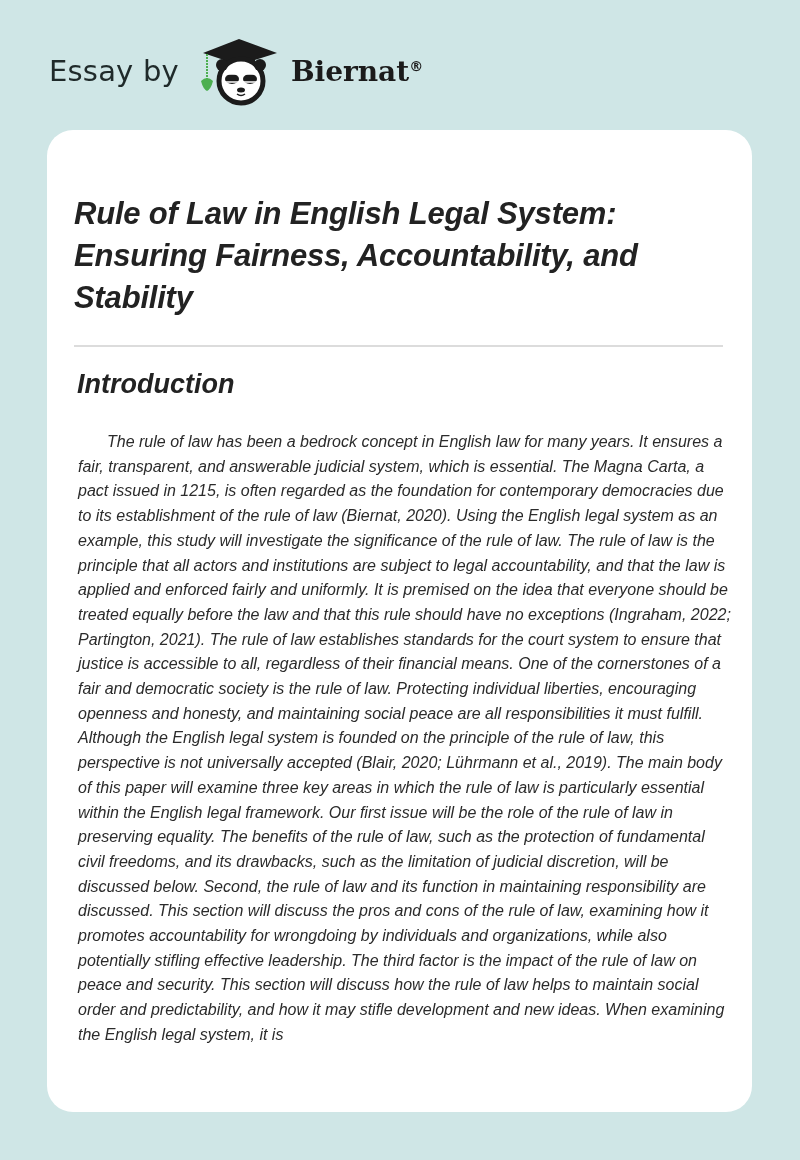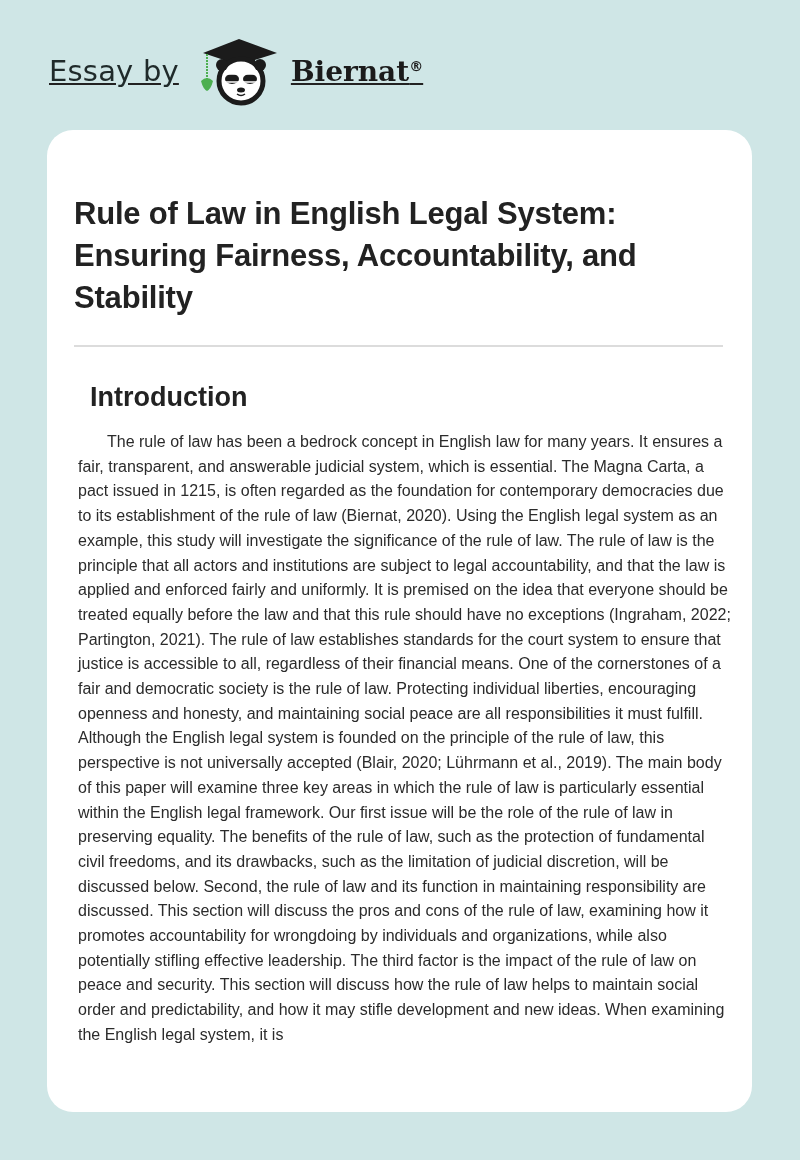--- a/index.html
+++ b/index.html
@@ -6,38 +6,39 @@
     body {
       width: 800px; height: 1160px;
       background: #cfe6e6;
       font-family: "Liberation Sans", sans-serif;
       color: #222;
       position: relative;
       overflow: hidden;
     }
     .brand {
       position: absolute; left: 49px; top: 36px;
-      display: flex; align-items: center; height: 70px; text-decoration: underline;
+      display: flex; align-items: center; height: 70px;
     }
     .brand-essay {
       font-family: "DejaVu Sans", sans-serif;
       font-size: 29px; color: #1f2a2a; letter-spacing: 0.2px;
       margin-right: 18px;
     }
     .brand-logo { width: 84px; height: 72px; margin-right: 10px; }
     .brand-name {
       font-family: "DejaVu Serif", serif;
       font-weight: bold; font-size: 28px; color: #1b1b1b;
     }
     .brand-reg { font-size: 14px; vertical-align: super; font-family: "DejaVu Sans", sans-serif; font-weight: bold; }
     .card {
       position: absolute; left: 47px; top: 130px;
       width: 705px; height: 982px;
       background: #fff; border-radius: 26px;
       overflow: hidden;
+      font-style: italic;
     }
     .title {
       position: absolute; left: 27px; top: 63px; width: 660px;
       margin: 0;
       font-size: 31px; font-weight: bold; line-height: 42px;
       color: #222; letter-spacing: -0.2px;
     }
     .exclusive {
       position: absolute; left: 27px; top: 176px;
       display: flex; align-items: center;
@@ -46,21 +47,21 @@
       width: 24px; height: 24px; border-radius: 50%;
       background: #8fcfcc; display: flex; align-items: center; justify-content: center;
       margin-right: 6px;
     }
     .exclusive-text { font-size: 13px; font-weight: bold; color: #2a2a2a; }
     .divider {
       position: absolute; left: 27px; top: 215px; width: 649px; height: 2px;
       background: #dcdcdc;
     }
     .section-heading {
-      position: absolute; left: 27px; top: 236px; margin: 16px;
+      position: absolute; left: 27px; top: 236px; margin: 3px;
       font-size: 27px; font-weight: bold; color: #222;
     }
     .body-text {
       position: absolute; left: 27px; top: 296px; width: 655px;
       margin: 4px;
       font-size: 16px; line-height: 24.7px; color: #2b2b2b;
       text-indent: 29px;
     }
   </style>
 </head>

